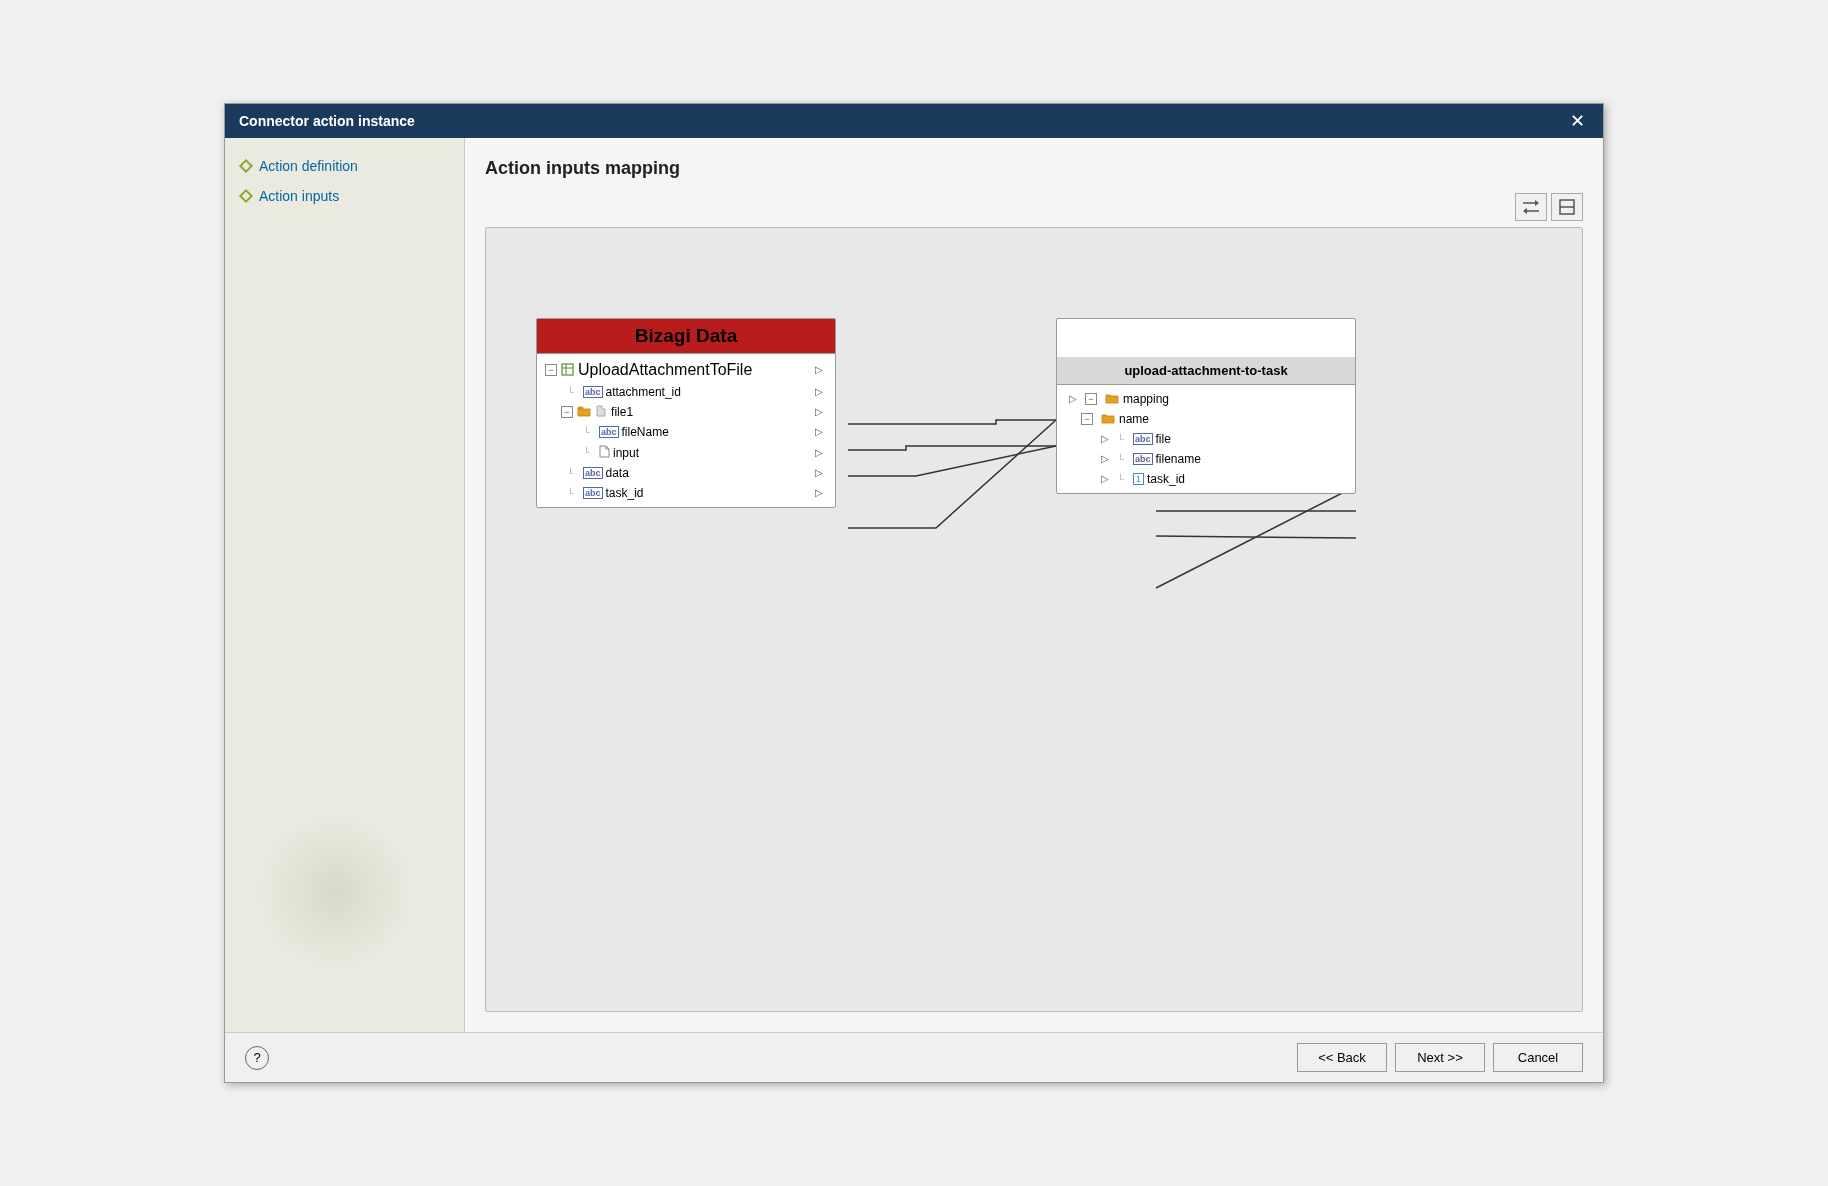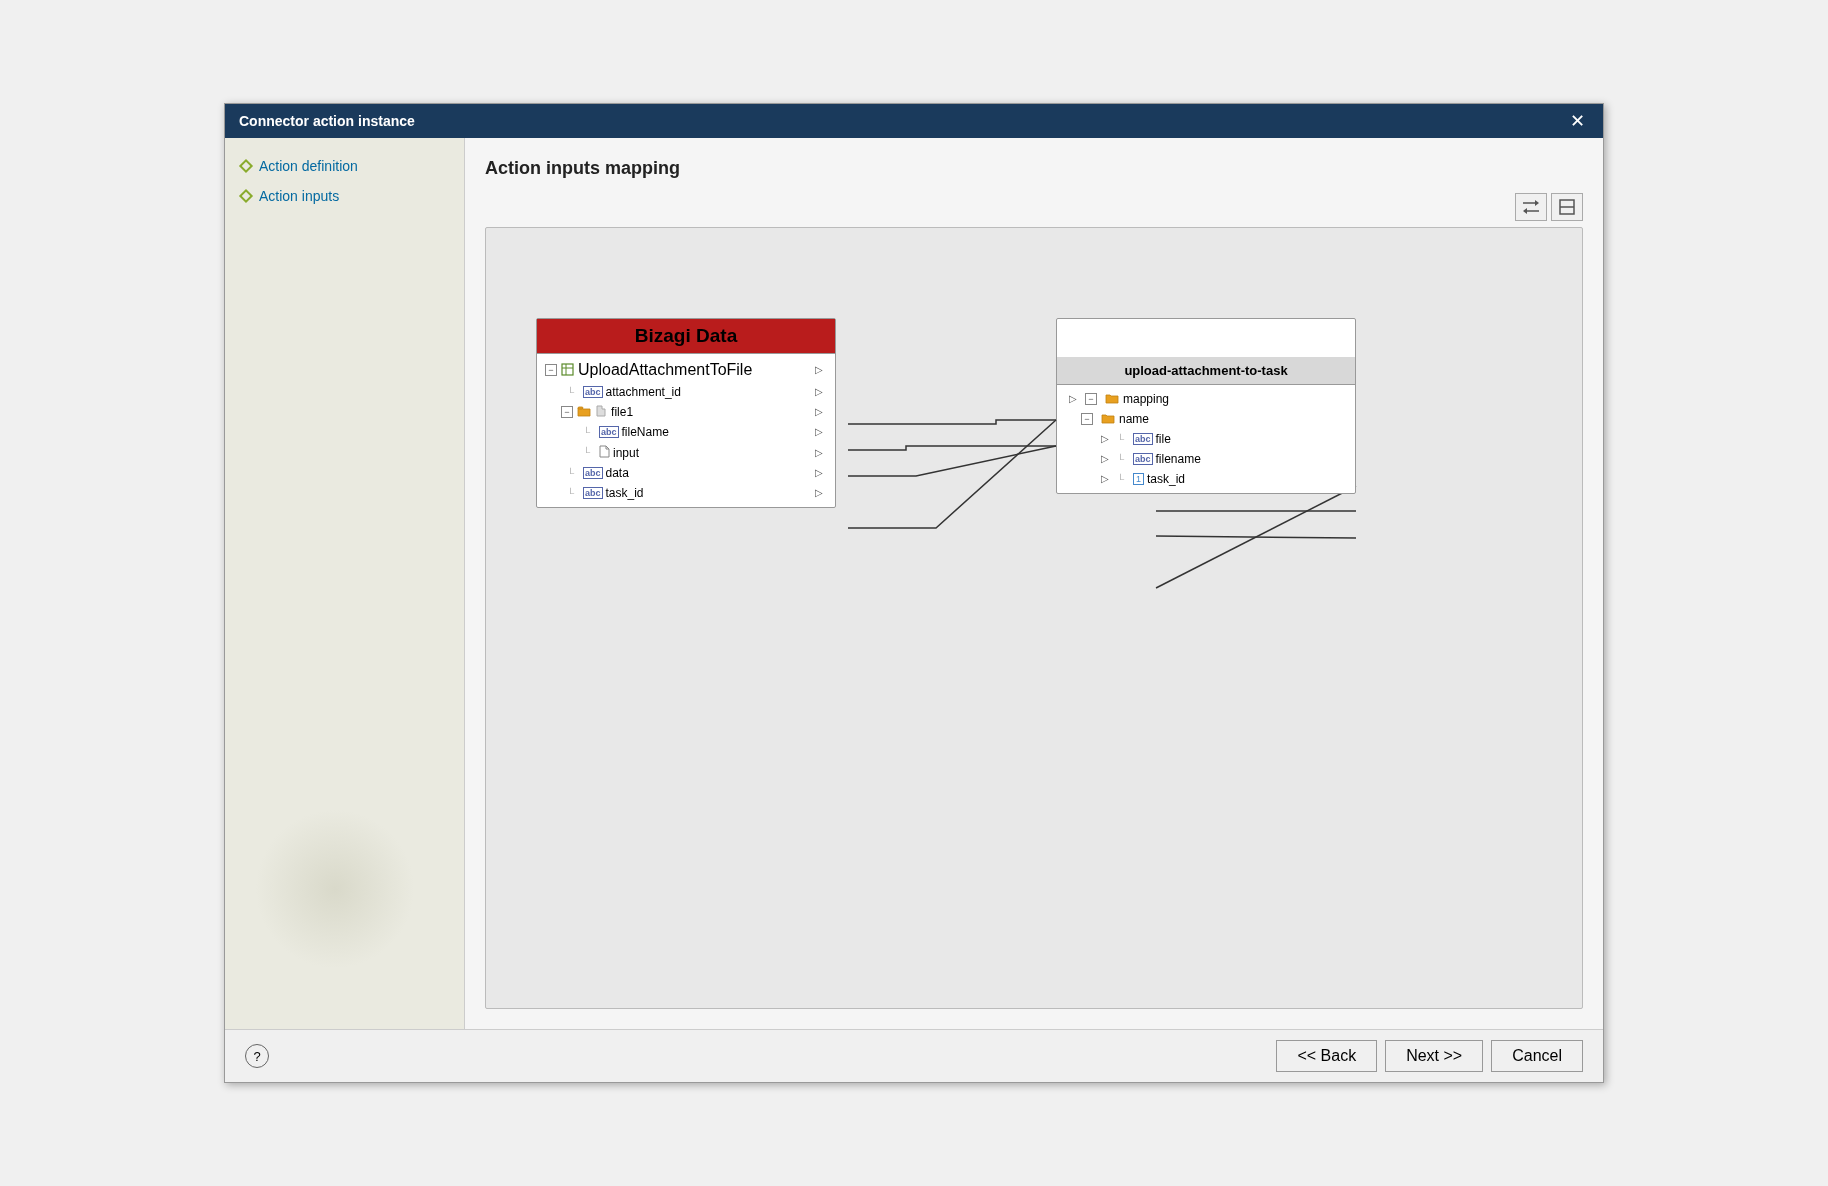--- a/index.html
+++ b/index.html
@@ -237,21 +237,21 @@
     }
     .footer-right {
       display: flex;
       gap: 8px;
     }
     .nav-btn {
       padding: 6px 20px;
       border: 1px solid #999;
       background: #f0f0f0;
       cursor: pointer;
-      font-size: 16px;
+      font-size: 13px;
       min-width: 90px;
     }
   </style>
 </head>
 <body>
 
 <div class="dialog">
 
   <div class="title-bar">
     <span class="title-bar-title">Connector action instance</span>

